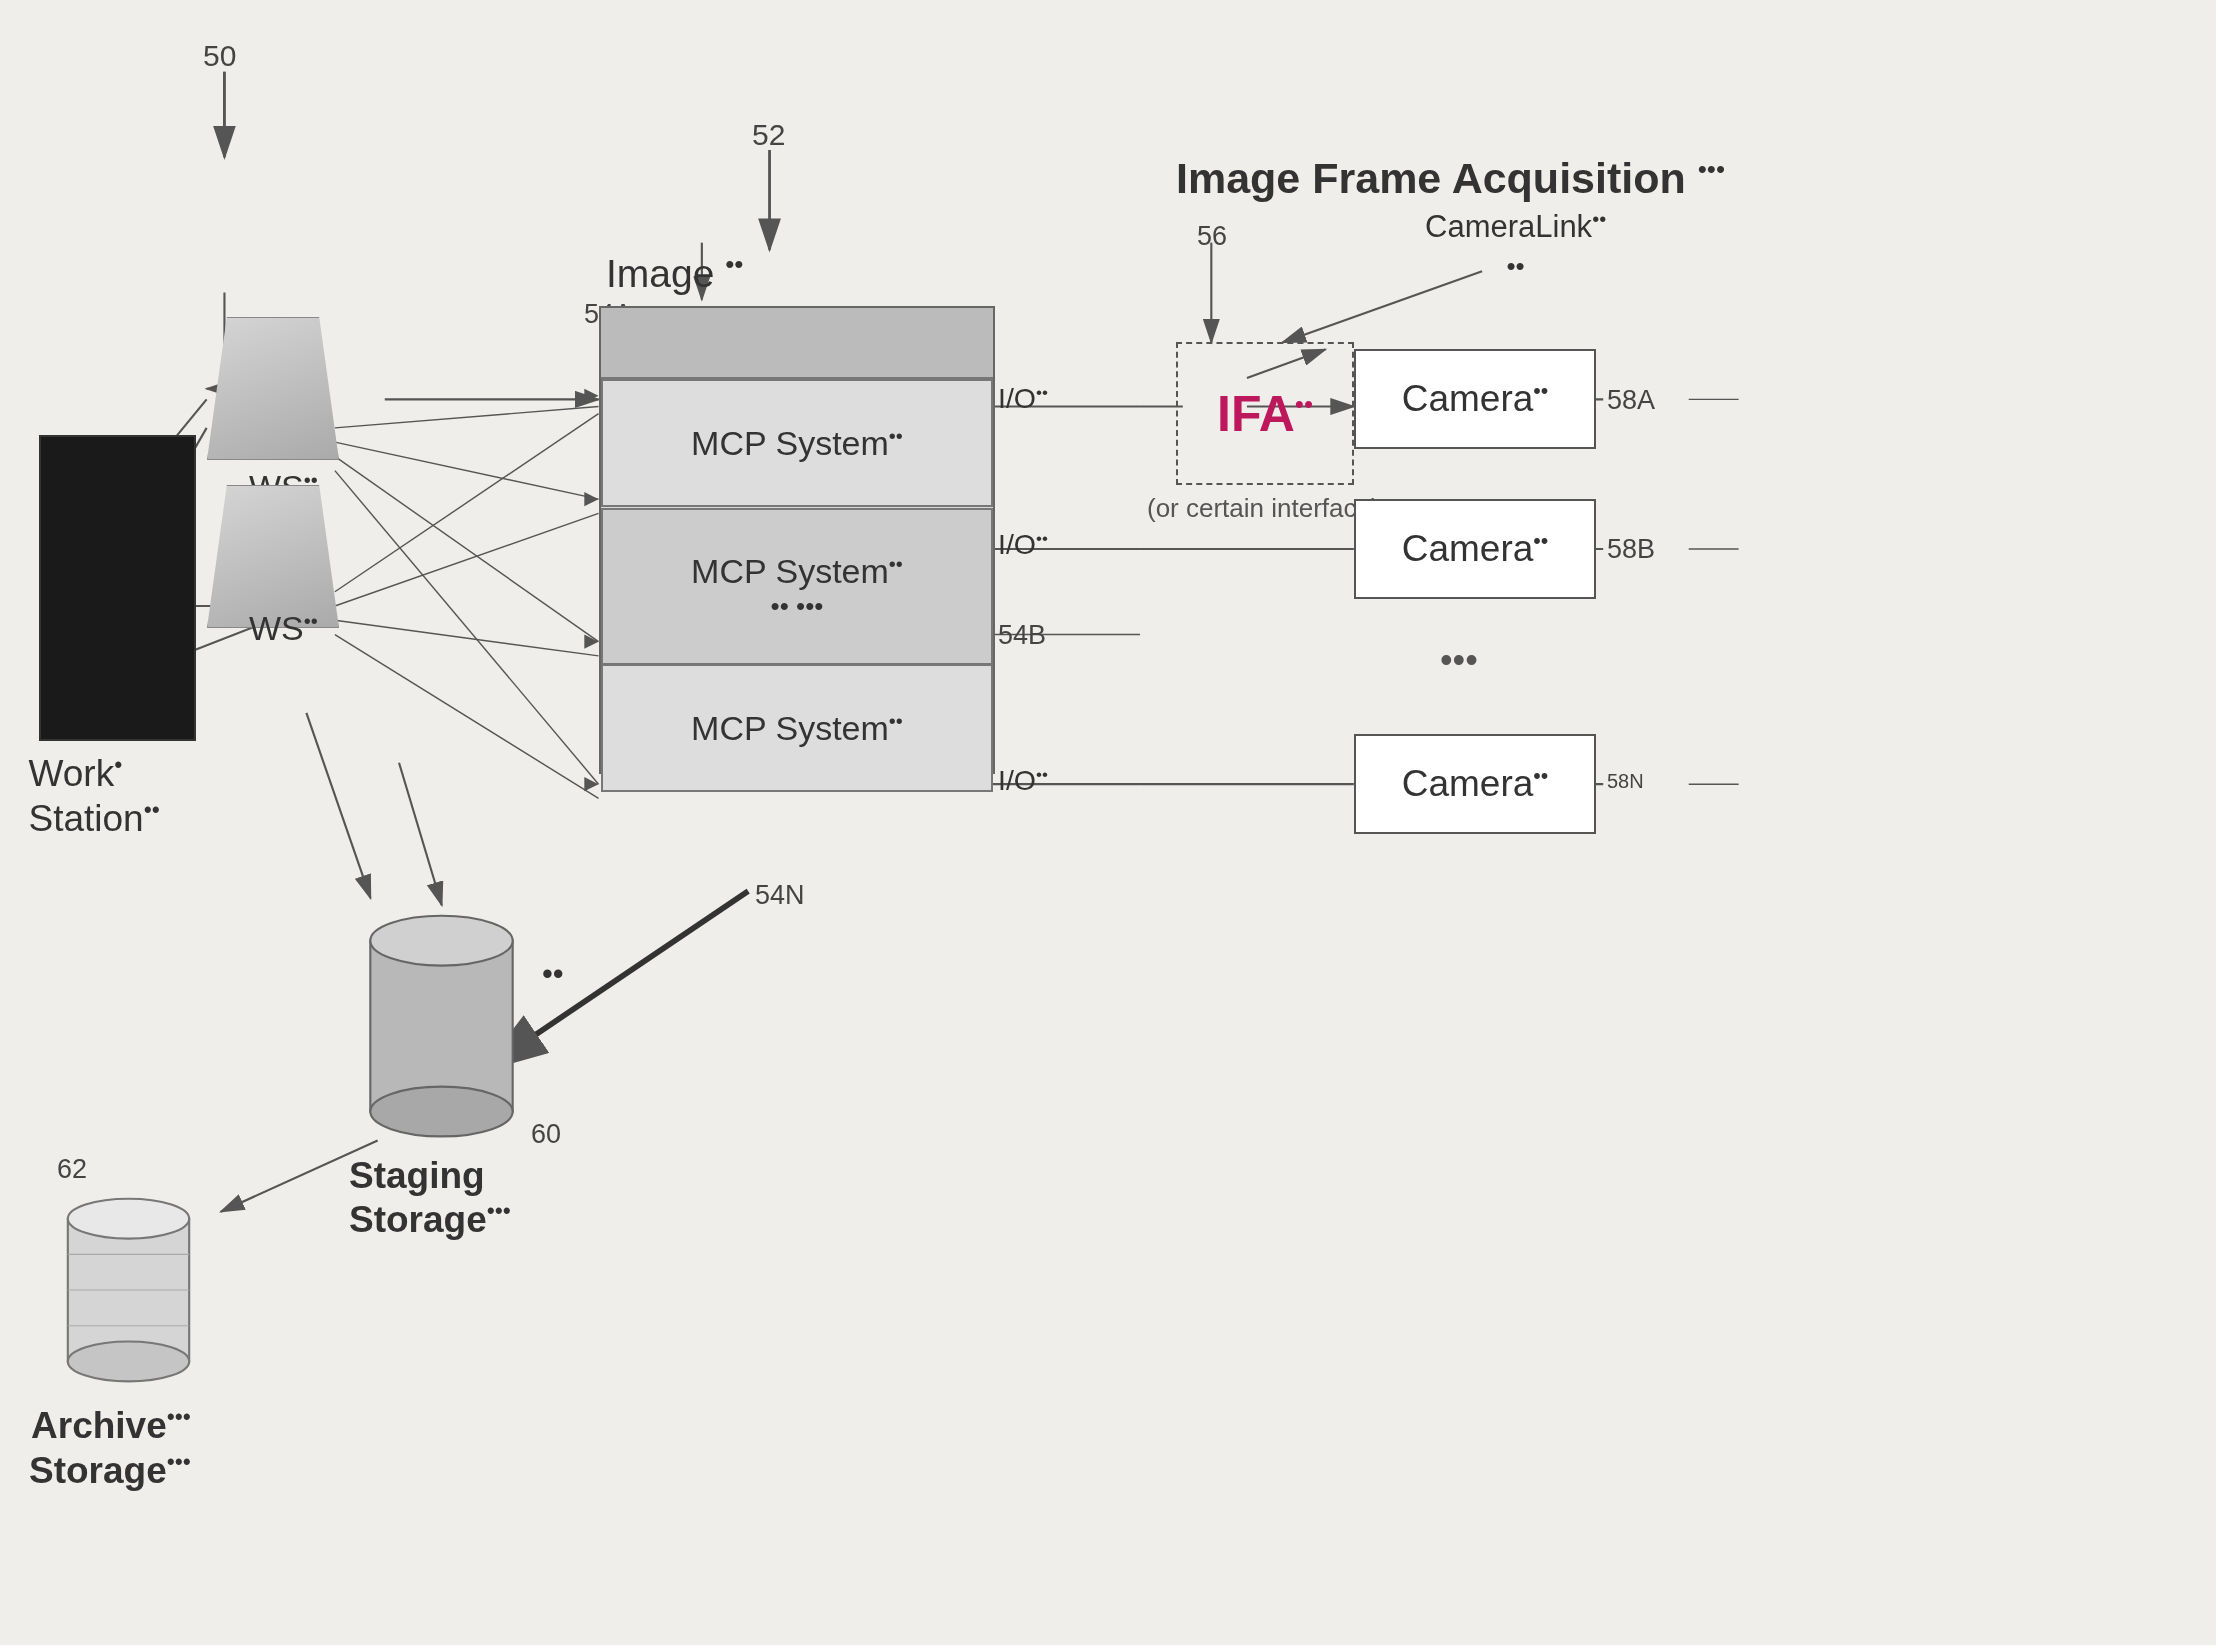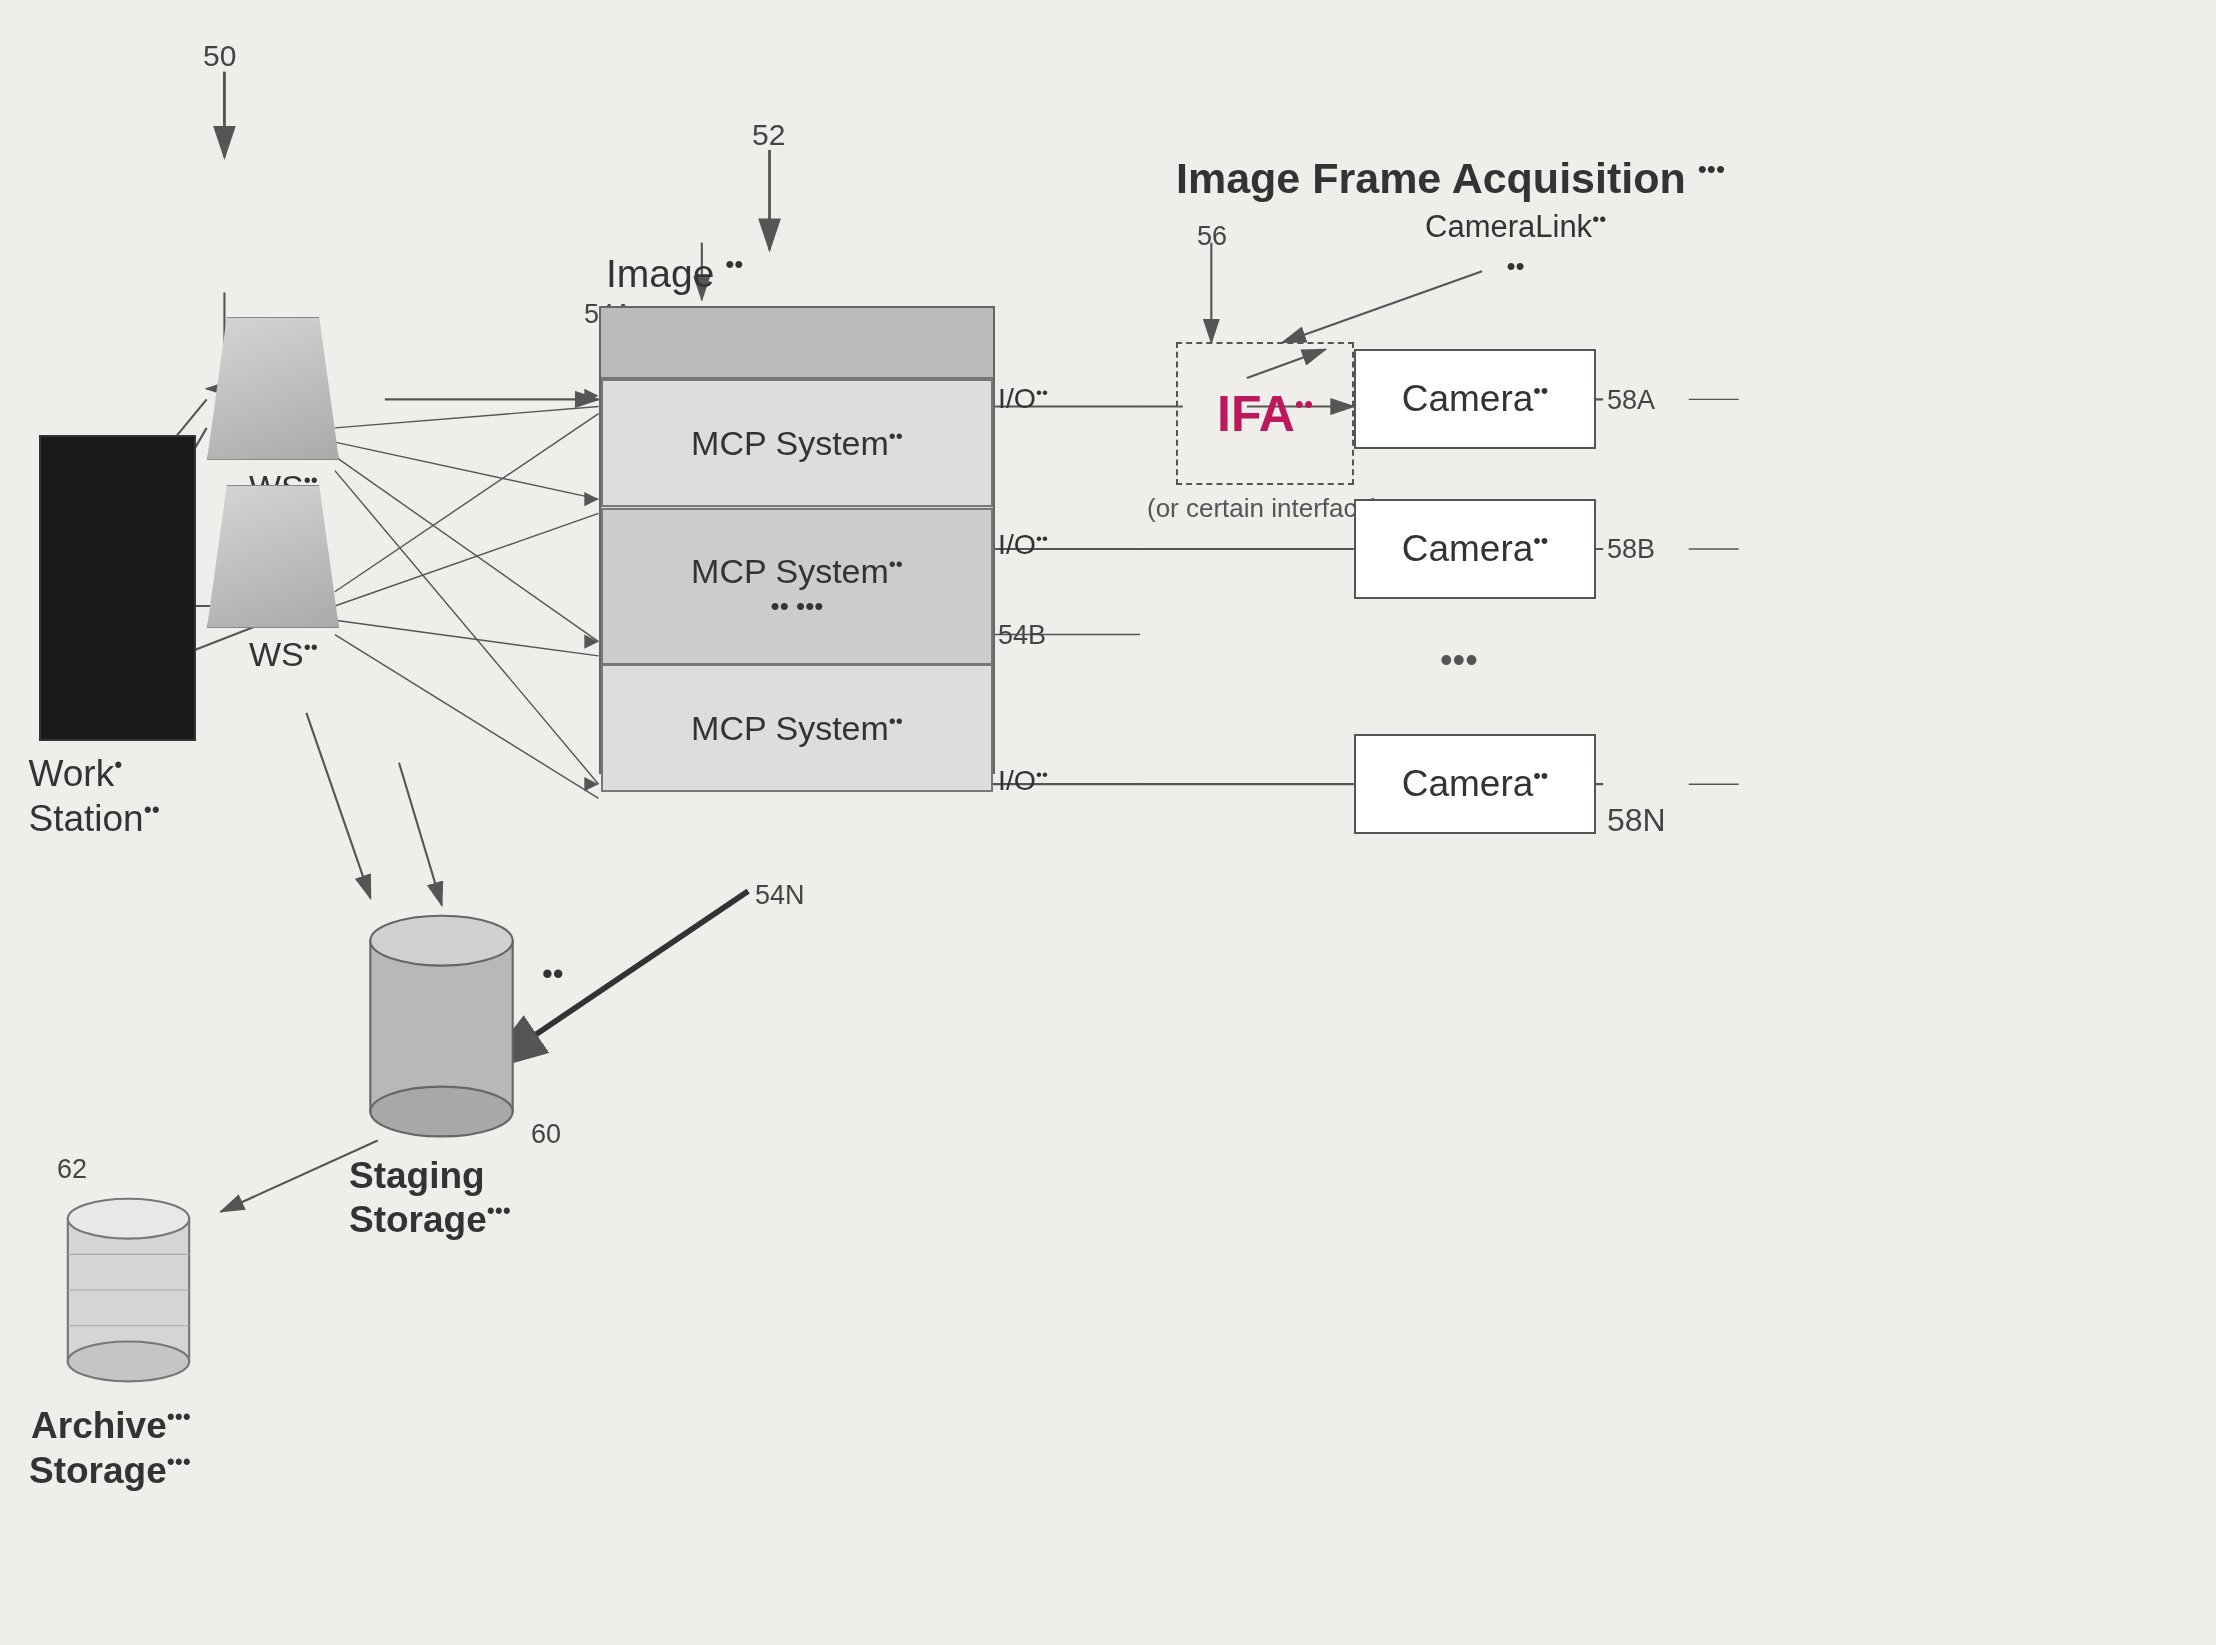--- a/index.html
+++ b/index.html
@@ -205,21 +205,21 @@
 
   <div class="label" style="left: 249px; top: 467px; font-size: 34px;">
     WS<span style="font-size:20px; vertical-align: super;">••</span>
   </div>
 
   <div class="ws-box" style="left: 207px; top: 485px; width: 132px; height: 143px;
               clip-path: polygon(15% 0%, 85% 0%, 100% 100%, 0% 100%);
               background: linear-gradient(160deg, #d5d5d5 0%, #aaa 100%);">
   </div>
 
-  <div class="label" style="left: 249px; top: 634px; font-size: 34px;">
+  <div class="label" style="left: 249px; top: 608px; font-size: 34px;">
     WS<span style="font-size:20px; vertical-align: super;">••</span>
   </div>
 
   <div class="box-dark" style="left: 39px; top: 435px; width: 157px; height: 306px;">
   </div>
 
   <div class="label" style="left: 28.5px; top: 752px; font-size: 37px; text-align: left;">
     Work<span style="font-size:23px; vertical-align: super;">•</span><br>
     Station<span style="font-size:23px; vertical-align: super;">••</span>
   </div>
@@ -281,21 +281,21 @@
     <span style="font-size: 37px; color: #333;">Camera<span style="font-size:21.4px; vertical-align: super;">••</span></span>
   </div>
 
   <div class="ref-num" style="left: 1607px; top: 534px; font-size: 27px;">58B</div>
 
   <div class="box-white" style="left: 1354px; top: 734px; width: 242px; height: 100px;
               display:flex; align-items:center; justify-content:center;">
     <span style="font-size: 37px; color: #333;">Camera<span style="font-size:21.4px; vertical-align: super;">••</span></span>
   </div>
 
-  <div class="ref-num" style="left: 1607px; top: 802px; font-size: 32px;">58N</div>
+  <div class="ref-num" style="left: 1607px; top: 770px; font-size: 20px;">58N</div>
 
   <div class="label" style="left: 1440px; top: 638px; font-size: 36px; color: #555;">
     •••
   </div>
 
   <svg class="cylinder-svg" style="left: 356px; top: 898px;" width="171" height="242" viewBox="0 0 240 340">
 
     <rect x="20" y="60" width="200" height="240" fill="#b8b8b8" stroke="#666" stroke-width="3"></rect>
 
     <ellipse cx="120" cy="60" rx="100" ry="35" fill="#d0d0d0" stroke="#666" stroke-width="3"></ellipse>

